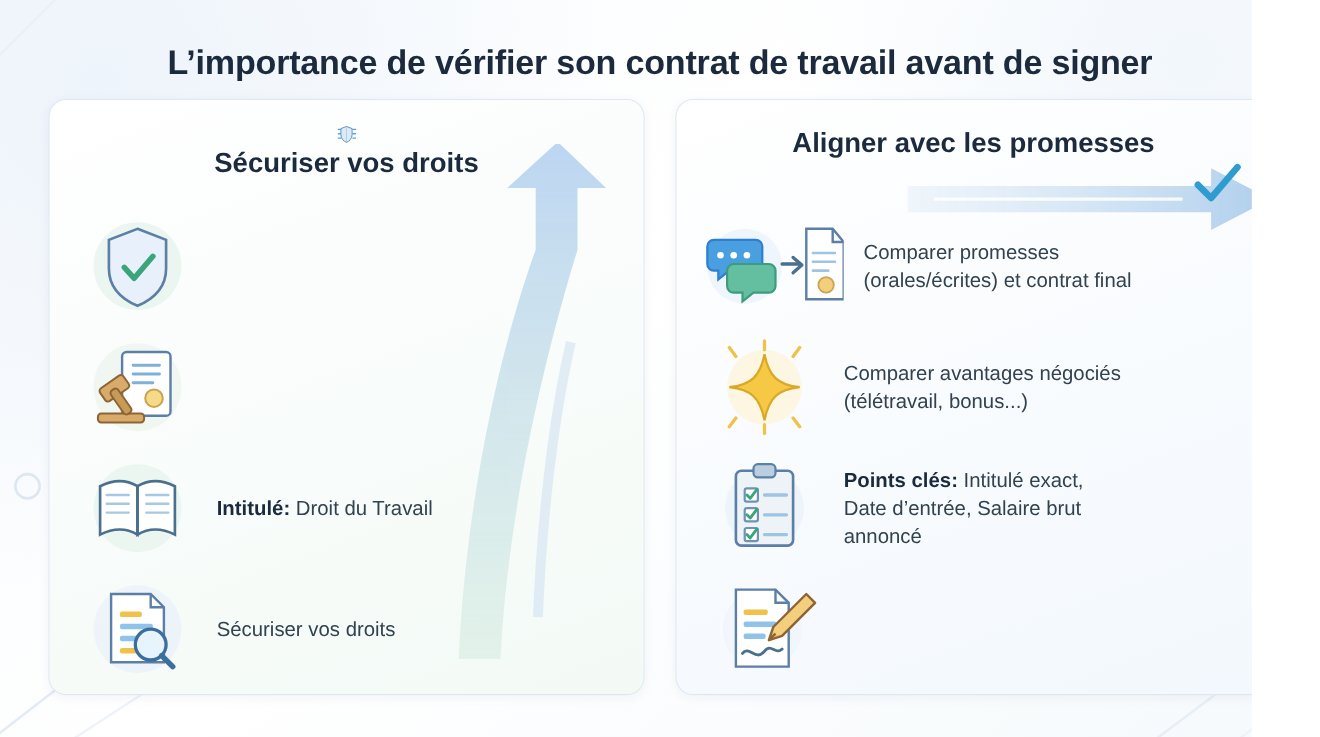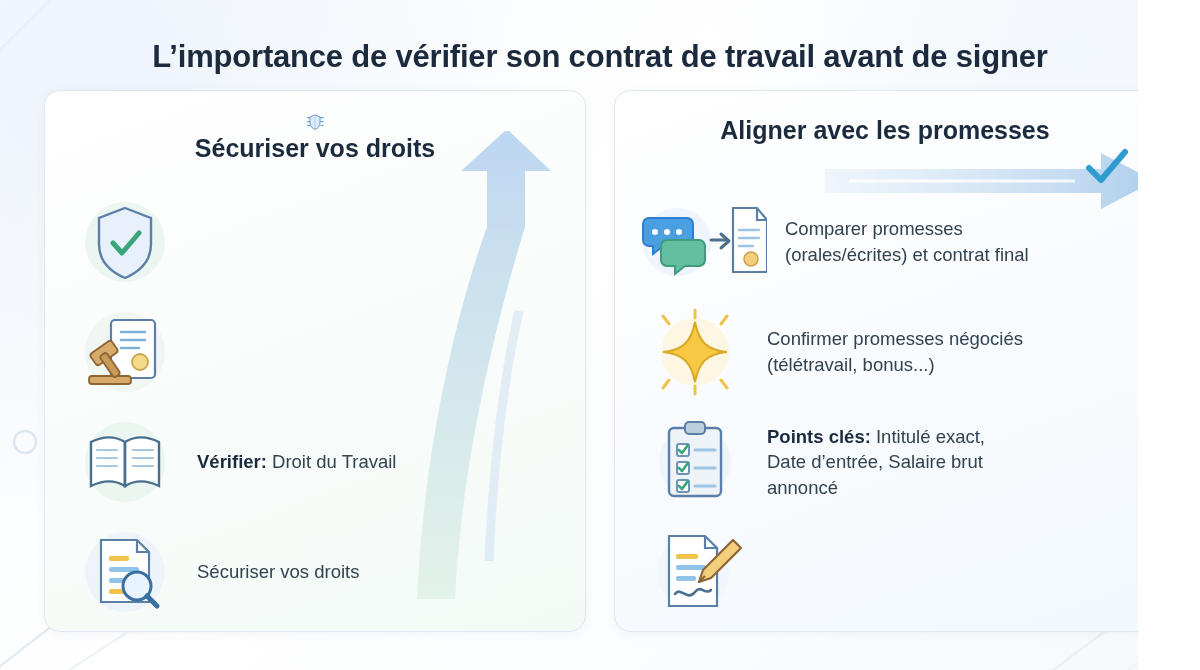--- a/index.html
+++ b/index.html
@@ -211,21 +211,21 @@
           <span class="row-icon">
             <svg width="96" height="92" viewBox="0 0 96 92">
               <circle cx="48" cy="46" r="40" fill="#e6f3ec" opacity="0.7"></circle>
               <path d="M14 26 C26 20, 38 20, 48 26 V70 C38 64, 26 64, 14 70 Z" fill="#ffffff" stroke="#4a6f8f" stroke-width="2.4"></path>
               <path d="M82 26 C70 20, 58 20, 48 26 V70 C58 64, 70 64, 82 70 Z" fill="#ffffff" stroke="#4a6f8f" stroke-width="2.4"></path>
               <path d="M20 34 H40 M20 42 H40 M20 50 H40 M56 34 H76 M56 42 H76 M56 50 H76" stroke="#a7c8e2" stroke-width="2.2" stroke-linecap="round"></path>
               <path d="M48 26 V70" stroke="#4a6f8f" stroke-width="2.4"></path>
             </svg>
           </span>
           <span class="row-text">
-            <b>Vérifier:</b>
+            <b>Intitulé:</b>
             <span>Droit du Travail</span>
           </span>
         </div>
 
         <div class="row">
           <span class="row-icon">
             <svg width="96" height="92" viewBox="0 0 96 92">
               <circle cx="48" cy="46" r="40" fill="#e9f1f9" opacity="0.7"></circle>
               <path d="M24 14 H60 L72 26 V76 H24 Z" fill="#ffffff" stroke="#5b7fa6" stroke-width="2.2"></path>
               <path d="M60 14 V26 H72" fill="none" stroke="#5b7fa6" stroke-width="2.2"></path>
@@ -298,21 +298,21 @@
 
         <div class="row">
           <span class="row-icon">
             <svg width="96" height="92" viewBox="0 0 96 92">
               <circle cx="48" cy="46" r="34" fill="#fdf4dd" opacity="0.85"></circle>
               <path d="M48 16 C52 36, 60 44, 80 46 C60 48, 52 56, 48 76 C44 56, 36 48, 16 46 C36 44, 44 36, 48 16 Z" fill="#f6c843" stroke="#d9a827" stroke-width="2"></path>
               <path d="M48 4 V12 M48 80 V88 M16 10 L22 18 M80 10 L74 18 M16 82 L22 74 M80 82 L74 74" stroke="#f0c24a" stroke-width="3" stroke-linecap="round"></path>
             </svg>
           </span>
           <span class="row-text">
-            <span>Confirmer promesses négociés</span><br>
+            <span>Comparer avantages négociés</span><br>
             <span>(télétravail, bonus...)</span>
           </span>
         </div>
 
         <div class="row">
           <span class="row-icon">
             <svg width="96" height="96" viewBox="0 0 96 96">
               <circle cx="48" cy="48" r="36" fill="#eaf2f8" opacity="0.7"></circle>
               <rect x="22" y="14" width="52" height="68" rx="5" fill="#eef3f7" stroke="#5b7fa6" stroke-width="2.4"></rect>
               <rect x="38" y="8" width="20" height="12" rx="4" fill="#b9cfe0" stroke="#5b7fa6" stroke-width="2"></rect>

